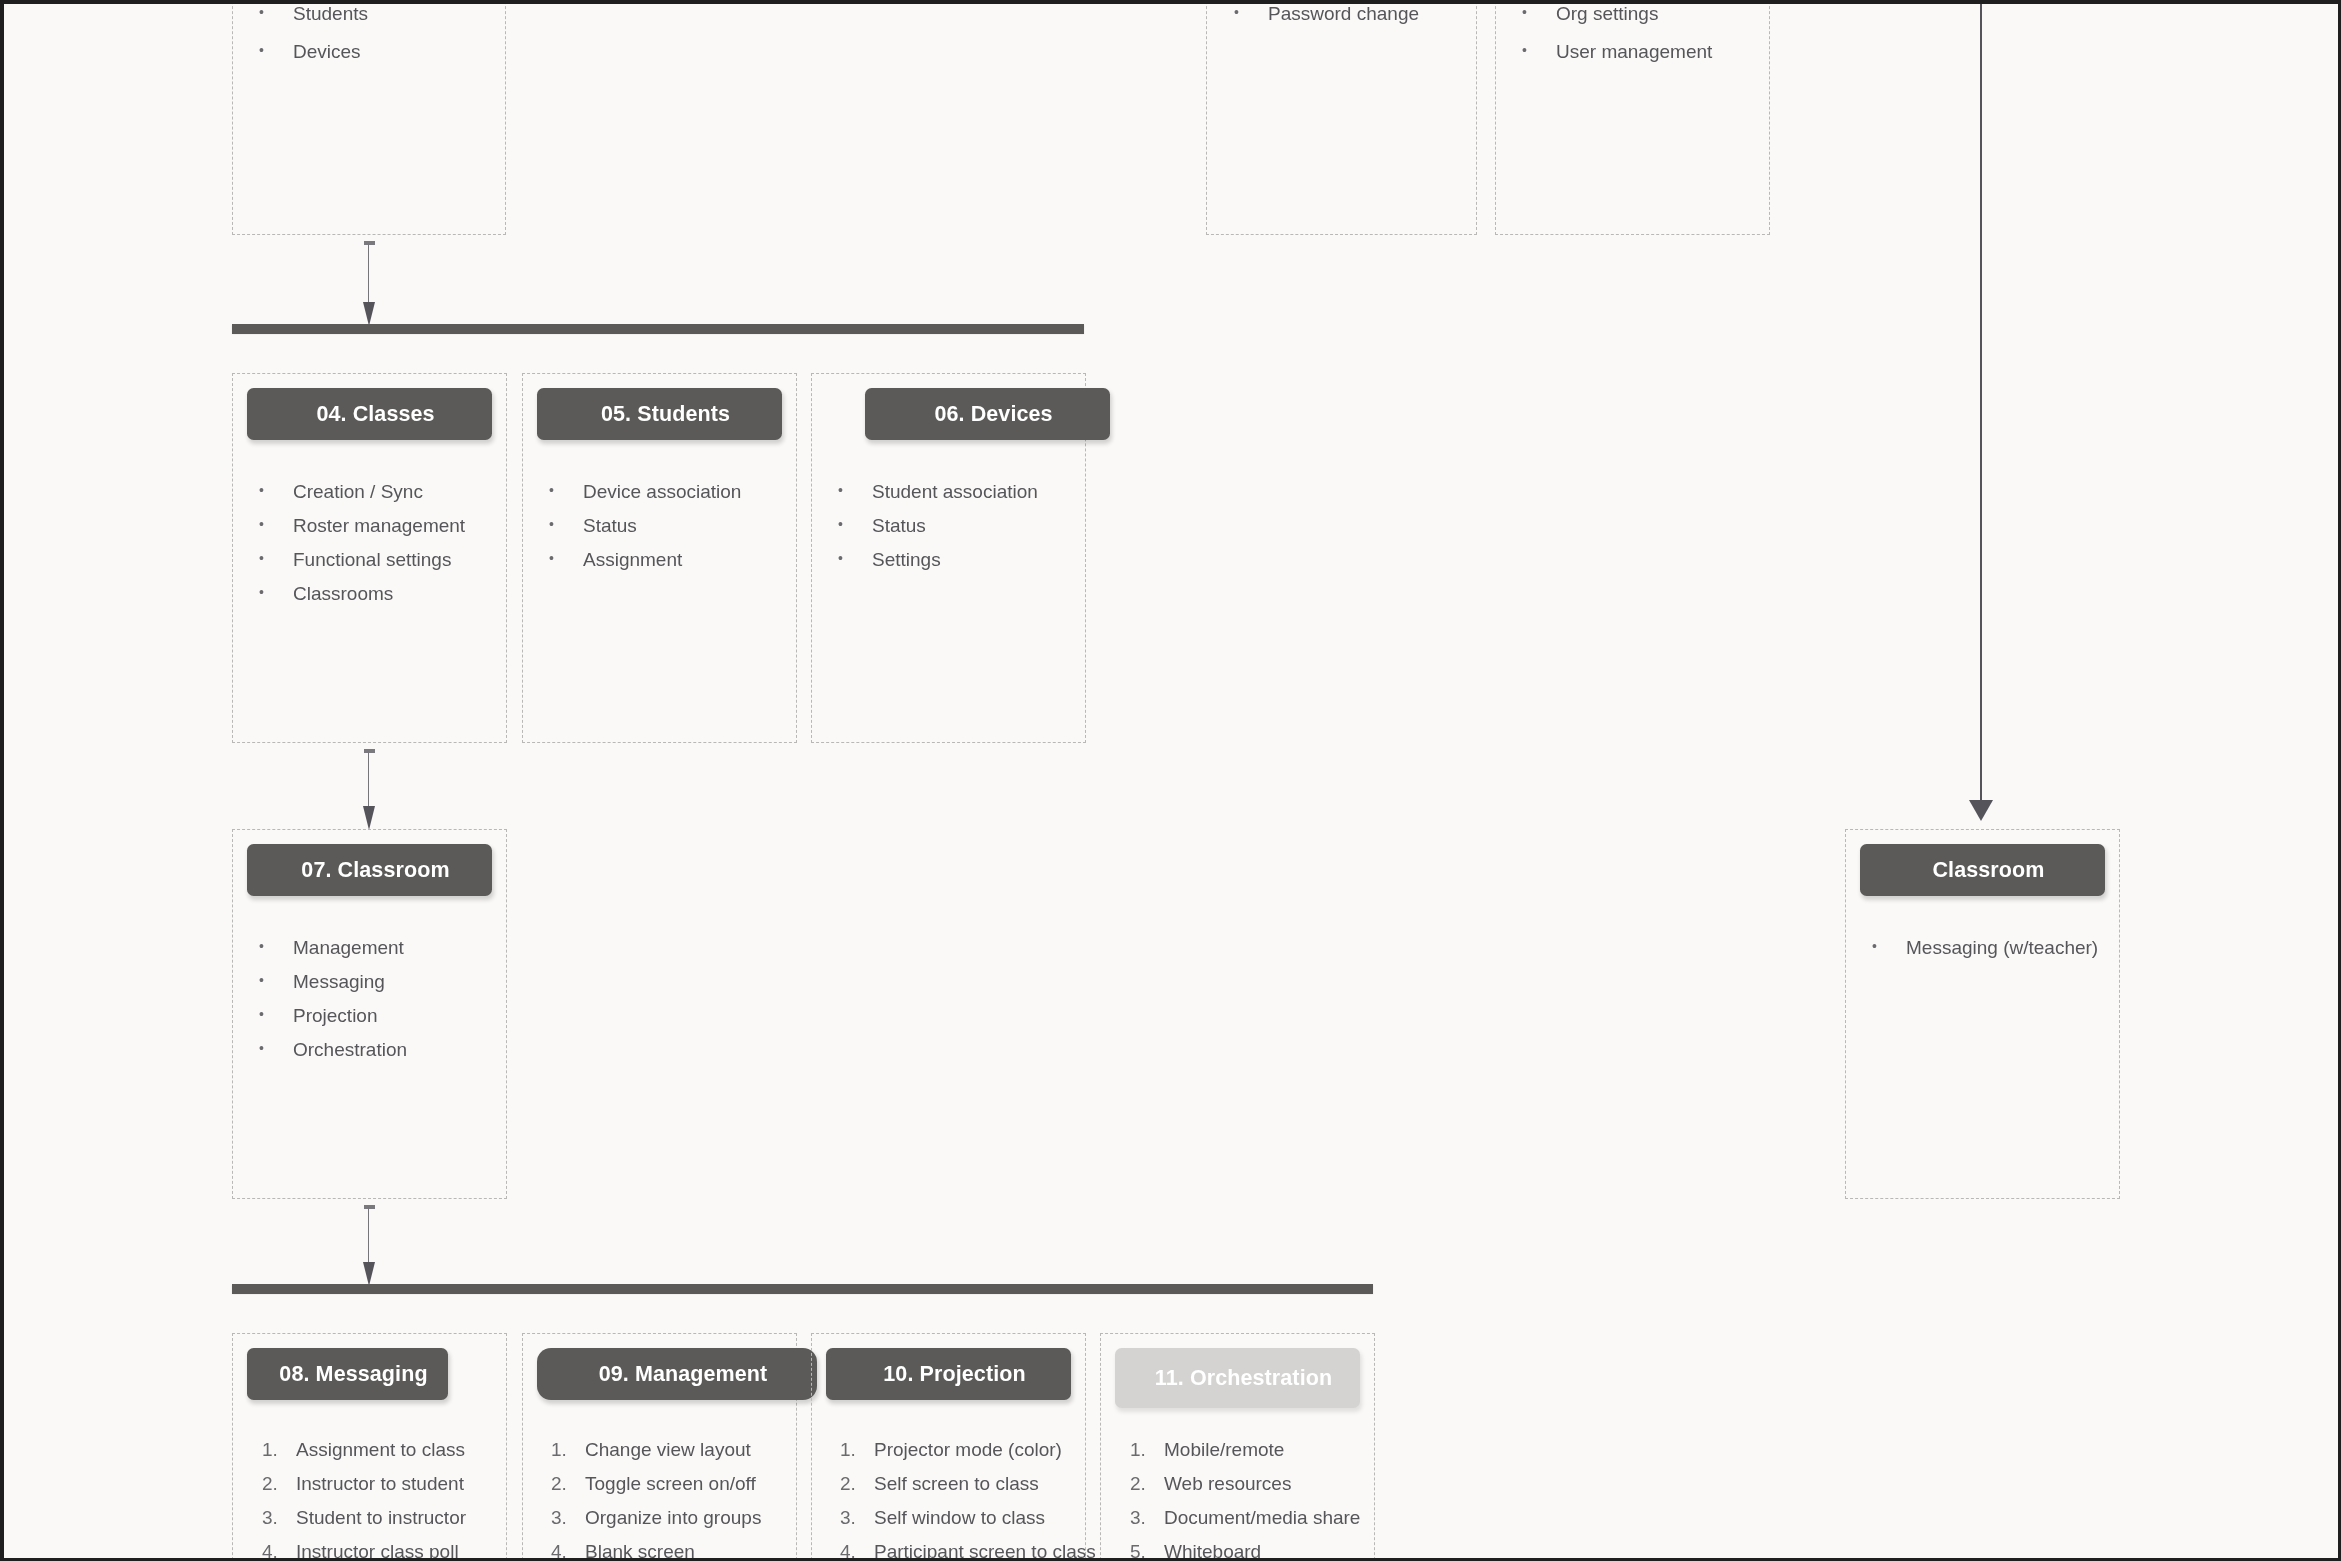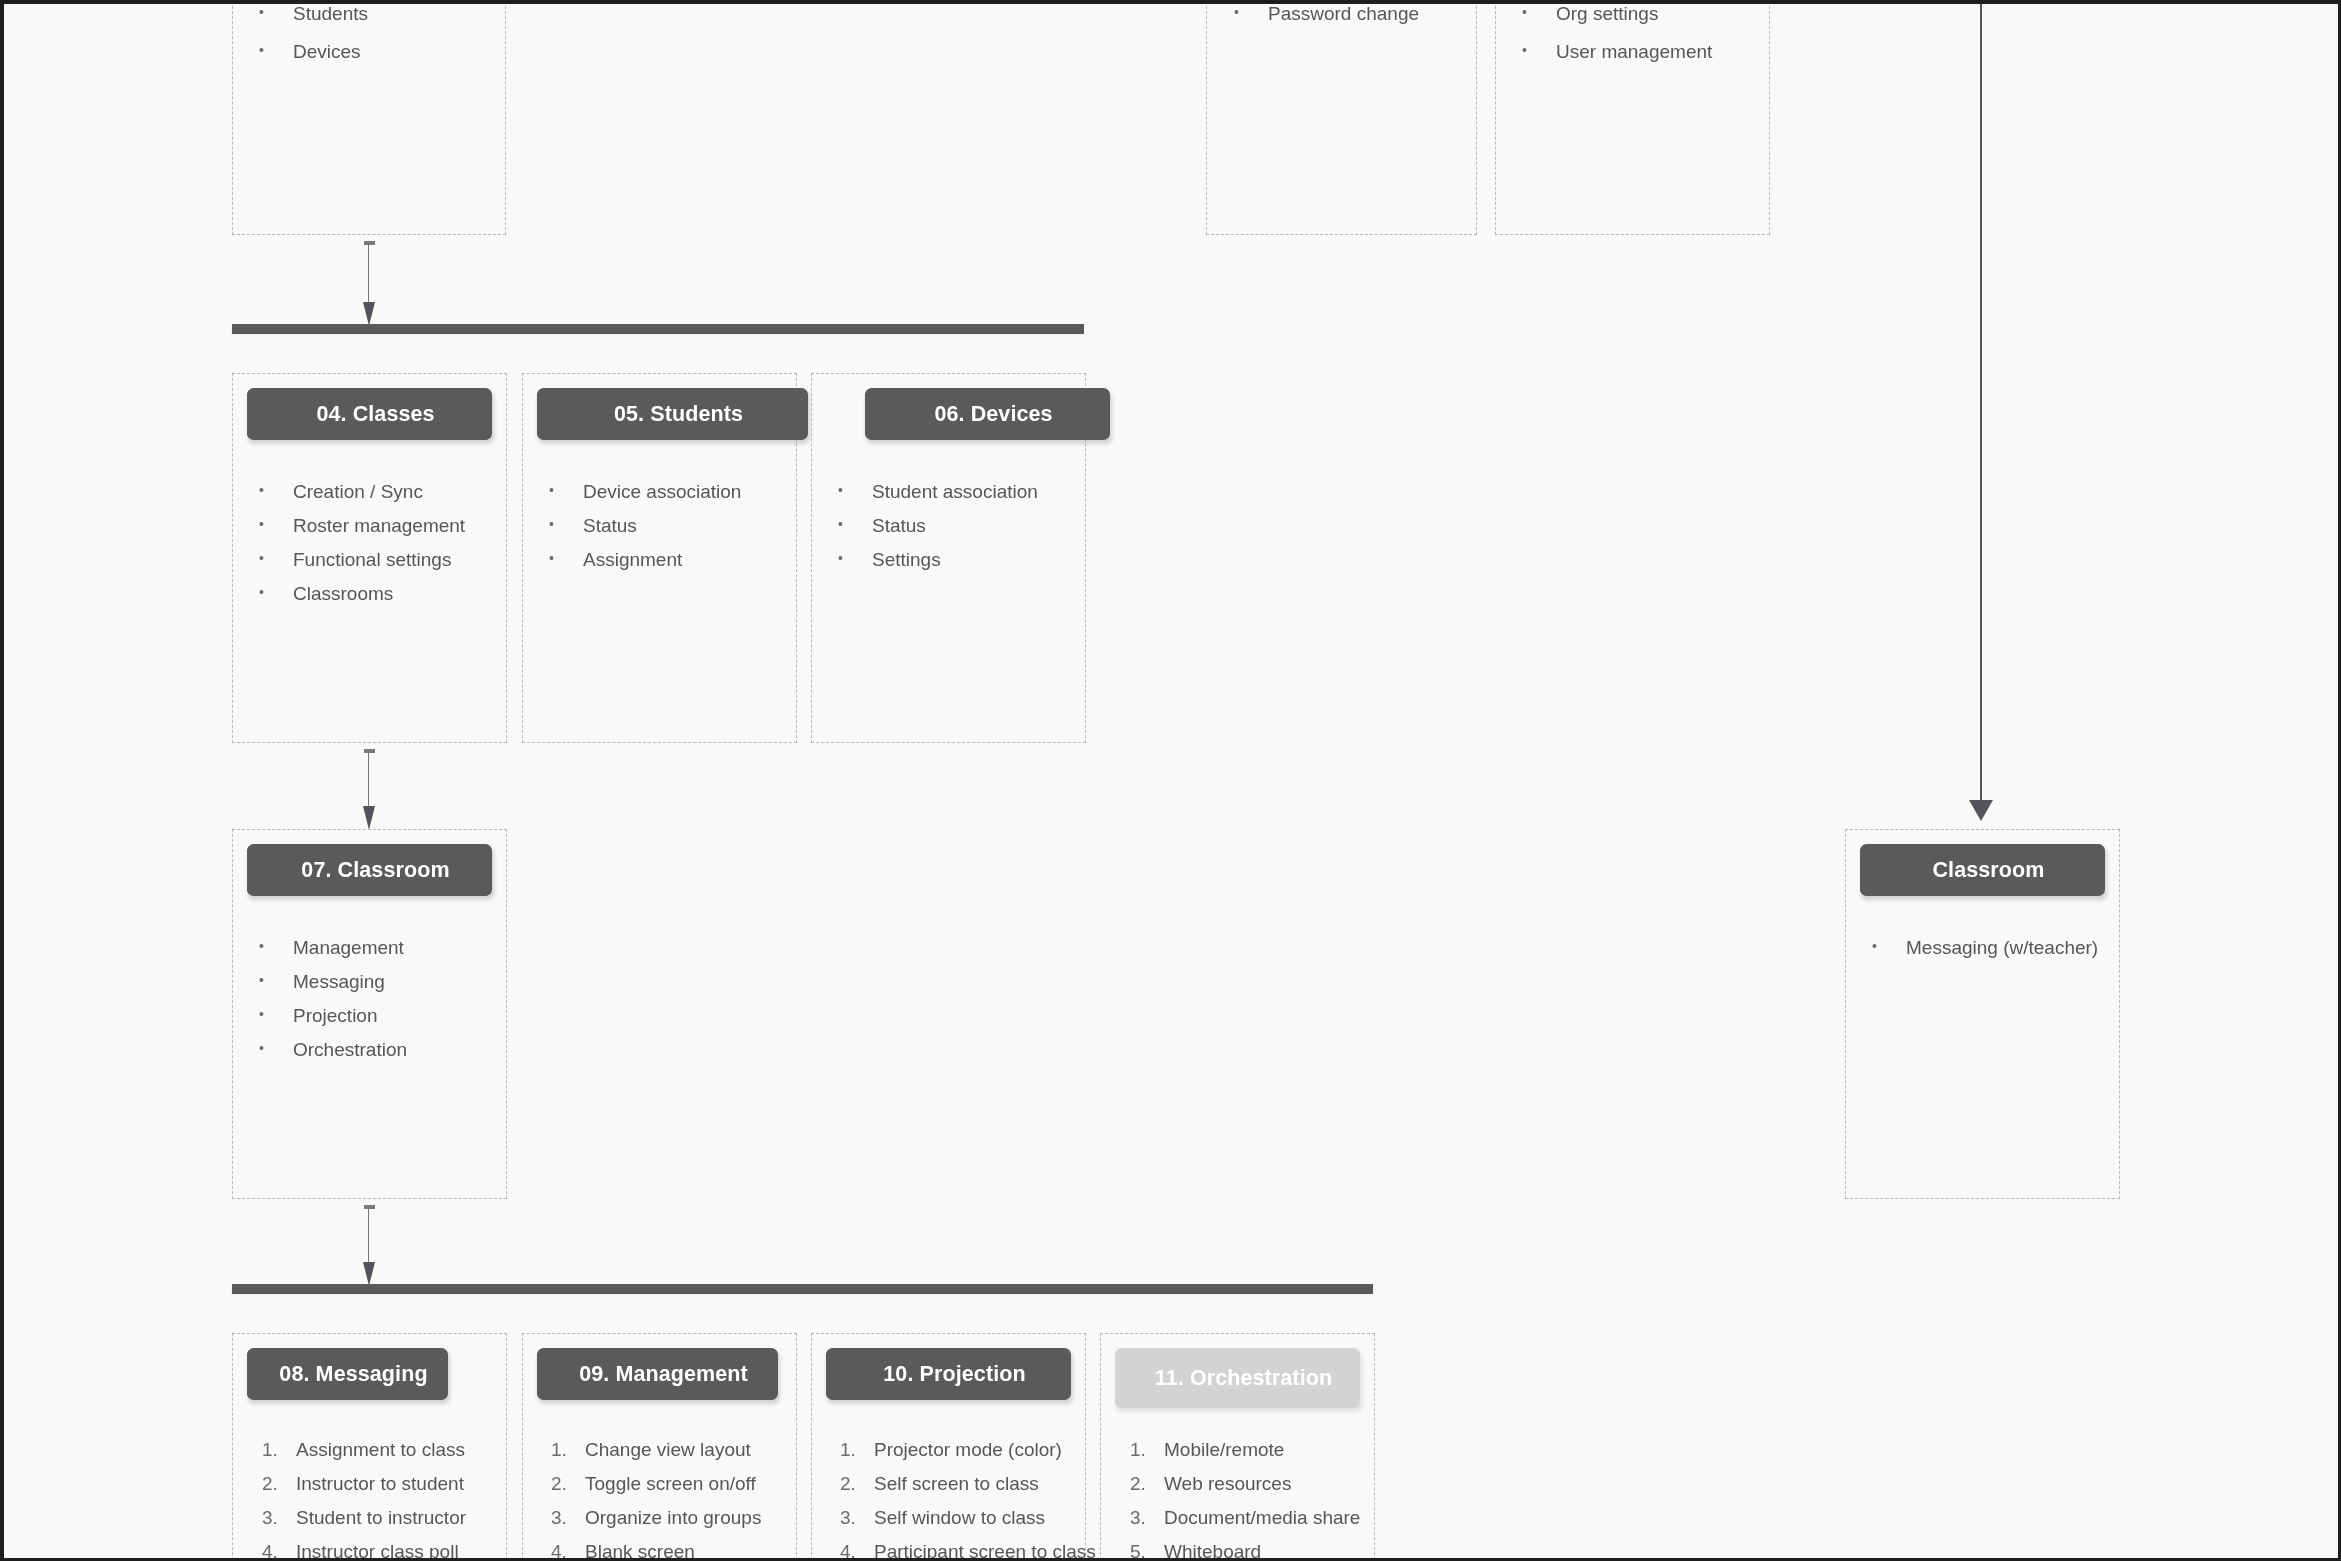--- a/index.html
+++ b/index.html
@@ -174,21 +174,21 @@
       <span class="marker bullet">•</span>
       <span class="txt">Functional settings</span>
     </div>
     <div class="item">
       <span class="marker bullet">•</span>
       <span class="txt">Classrooms</span>
     </div>
   </div>
 
   <div class="zone" style="left:518px; top:369px; width:275px; height:370px;"></div>
-  <div class="chip" style="left:533px; top:384px; width:271px; height:52px;">
+  <div class="chip" style="left:533px; top:384px; width:245px; height:52px;">
     <span>05. Students</span>
   </div>
   <div class="items" style="left:545px; top:478px; width:244px;">
     <div class="item" style="margin-bottom:15px;">
       <span class="marker bullet">•</span>
       <span class="txt">Device association</span>
     </div>
     <div class="item" style="margin-bottom:15px;">
       <span class="marker bullet">•</span>
       <span class="txt">Status</span>
@@ -282,21 +282,21 @@
       <span class="marker">3.</span>
       <span class="txt">Student to instructor</span>
     </div>
     <div class="item">
       <span class="marker">4.</span>
       <span class="txt">Instructor class poll</span>
     </div>
   </div>
 
   <div class="zone" style="left:518px; top:1329px; width:275px; height:262px;"></div>
-  <div class="chip" style="left:533px; top:1344px; width:241px; height:52px;">
+  <div class="chip" style="left:533px; top:1344px; width:280px; height:52px;border-radius:14px;">
     <span>09. Management</span>
   </div>
   <div class="items" style="left:547px; top:1436px; width:244px;">
     <div class="item" style="margin-bottom:15px;">
       <span class="marker">1.</span>
       <span class="txt">Change view layout</span>
     </div>
     <div class="item" style="margin-bottom:15px;">
       <span class="marker">2.</span>
       <span class="txt">Toggle screen on/off</span>

